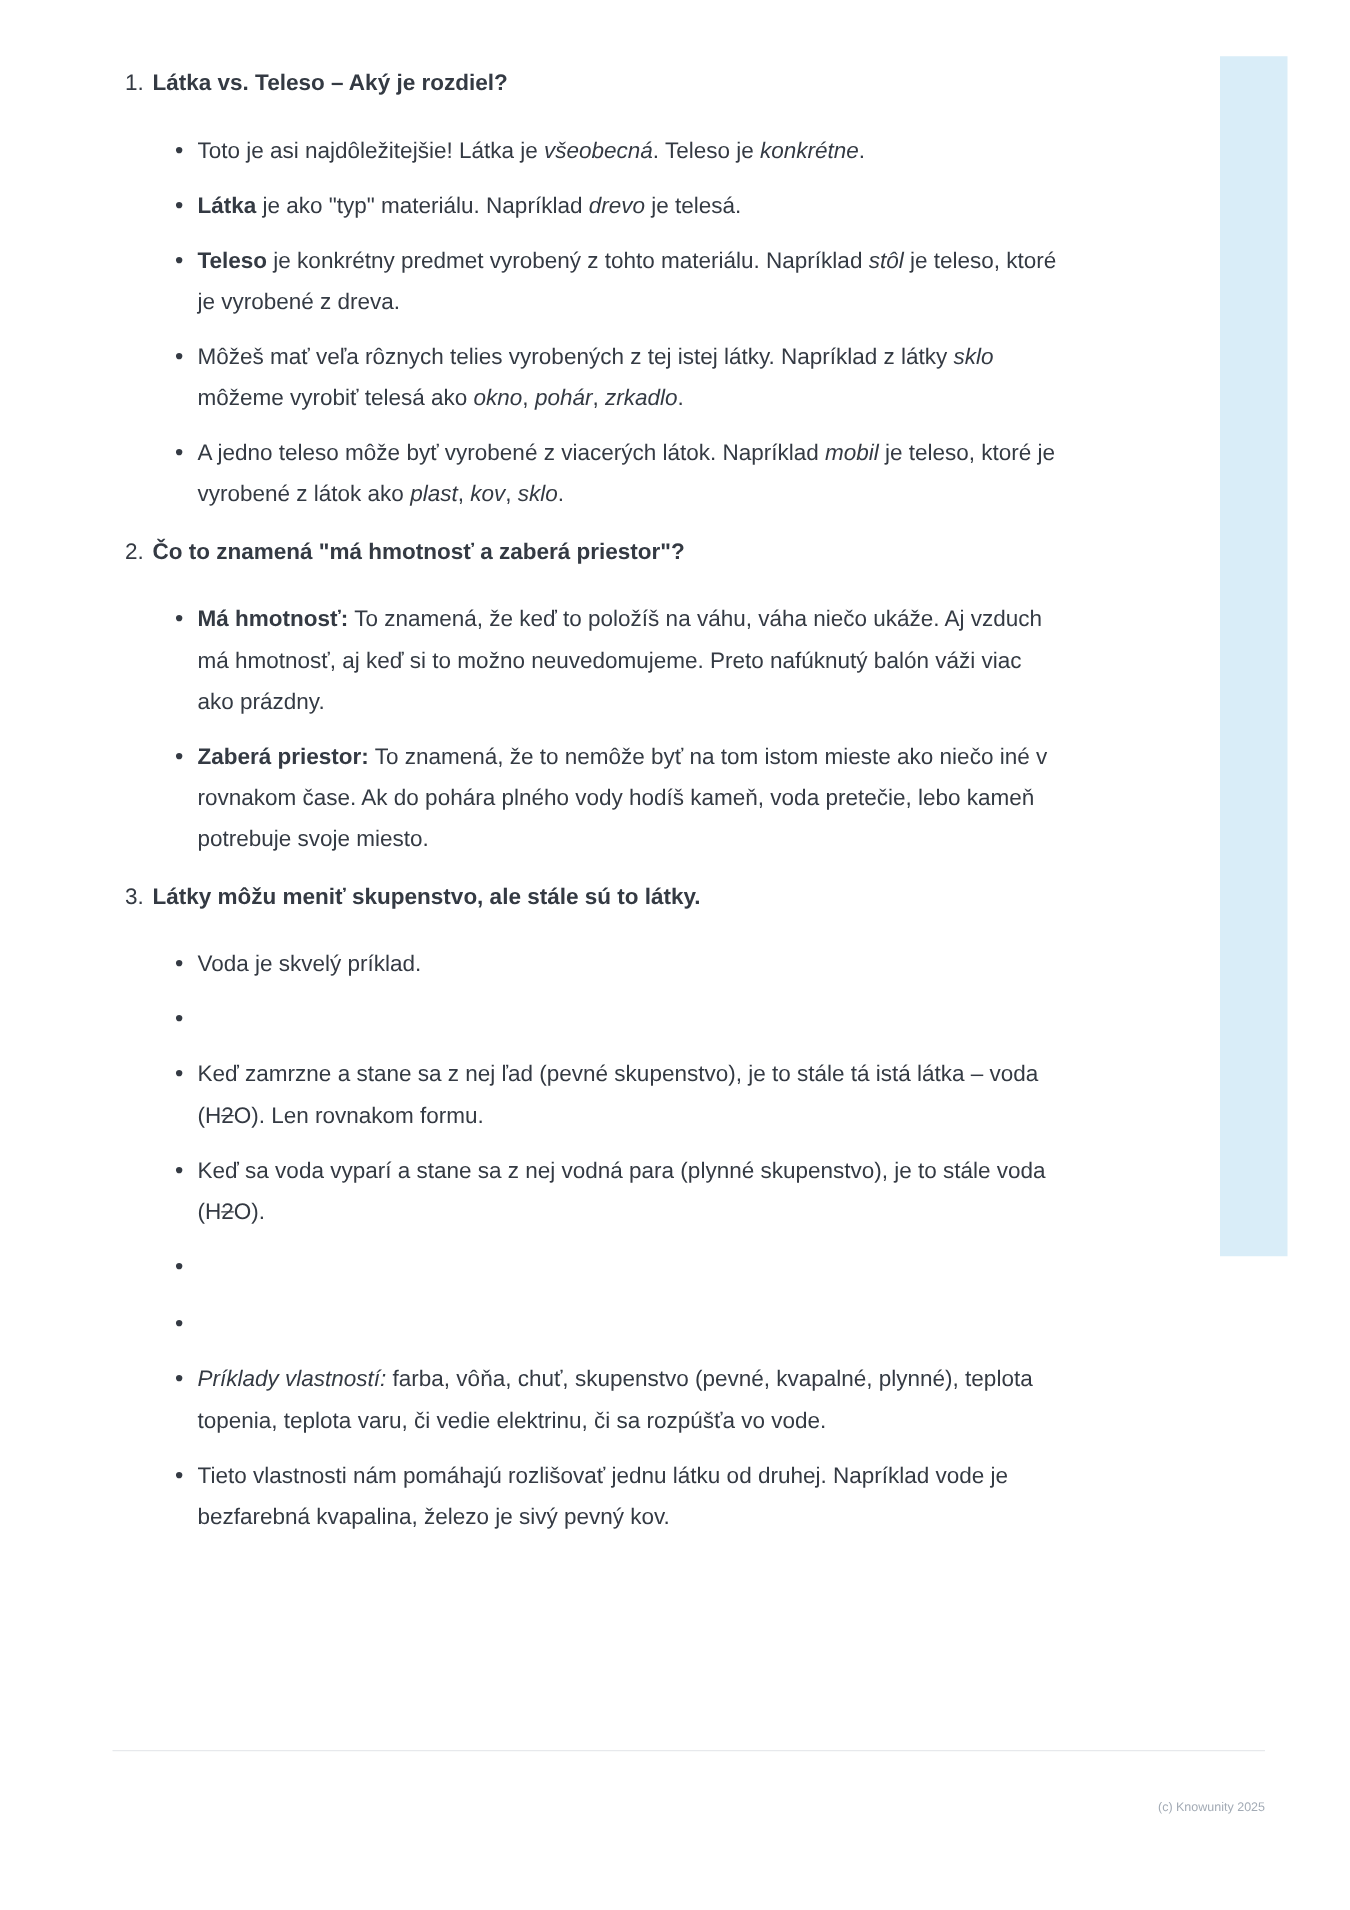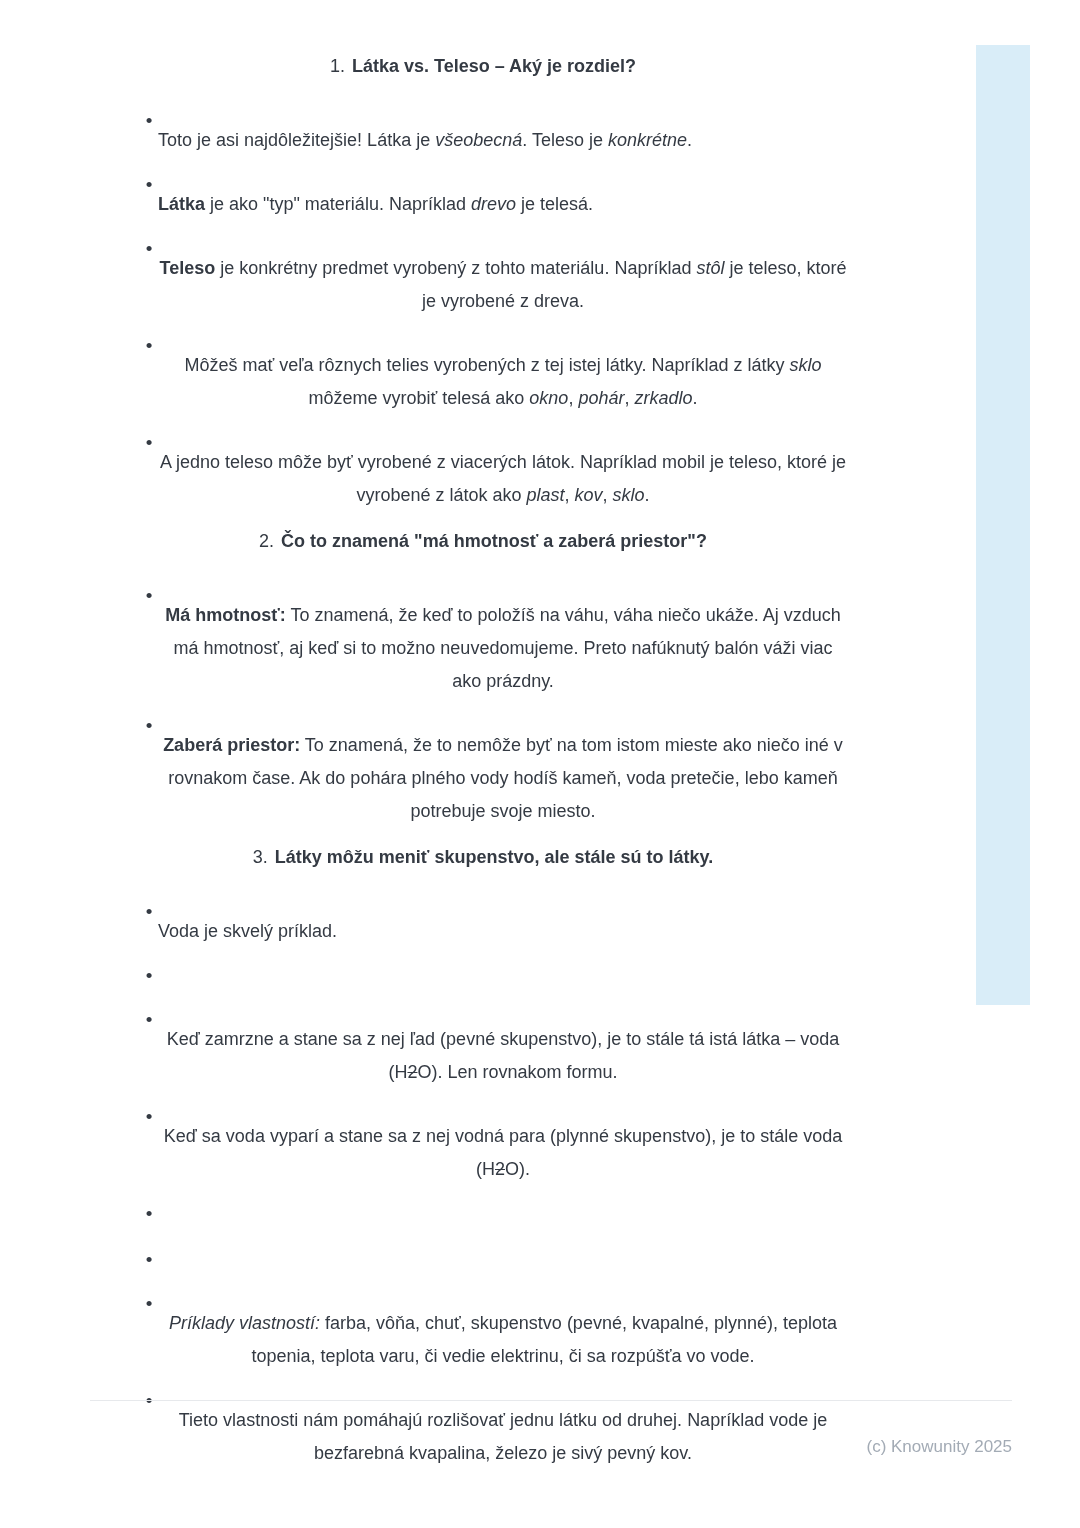--- a/index.html
+++ b/index.html
@@ -13,21 +13,20 @@
     position: relative;
     overflow: hidden;
     font-family: "Liberation Sans", "DejaVu Sans", sans-serif;
     color: #343a43;
   }
   .content {
     position: absolute;
     left: 100px;
     top: 50px;
     width: 766px;
-    text-align: center;
   }
   .section {
     margin-bottom: 13px;
   }
   .section-title {
     font-size: 18px;
     line-height: 33px;
     margin-bottom: 21px;
   }
   .section-title .num {
@@ -51,35 +50,34 @@
     flex: 0 0 18px;
     width: 18px;
     font-size: 19px;
     line-height: 33px;
     color: #343a43;
     user-select: none;
   }
   .bullet .bullet-text {
     flex: 0 1 auto;
     max-width: 690px;
-    margin-top: 20px;
   }
   .divider {
     position: absolute;
     left: 90px;
     top: 1400px;
     width: 922px;
     height: 1px;
     background: #e7e9ec;
   }
   .footer {
     position: absolute;
     right: 68px;
     top: 1438px;
-    font-size: 17px;
+    font-size: 10px;
     line-height: 18px;
     color: #a3abb5;
   }
   .scroll-strip {
     position: absolute;
     left: 976px;
     top: 45px;
     width: 54px;
     height: 960px;
     background: #d9edf8;
@@ -104,21 +102,21 @@
           <div class="bullet">
             <span class="marker">•</span>
             <span class="bullet-text"><span style="font-weight: 700;">Teleso</span><span> je konkrétny predmet vyrobený z tohto materiálu. Napríklad </span><span style="font-style: italic;">stôl</span><span> je teleso, ktoré je vyrobené z dreva.</span></span>
           </div>
           <div class="bullet">
             <span class="marker">•</span>
             <span class="bullet-text"><span>Môžeš mať veľa rôznych telies vyrobených z tej istej látky. Napríklad z látky </span><span style="font-style: italic;">sklo</span><span> môžeme vyrobiť telesá ako </span><span style="font-style: italic;">okno</span><span>, </span><span style="font-style: italic;">pohár</span><span>, </span><span style="font-style: italic;">zrkadlo</span><span>.</span></span>
           </div>
           <div class="bullet">
             <span class="marker">•</span>
-            <span class="bullet-text"><span>A jedno teleso môže byť vyrobené z viacerých látok. Napríklad </span><span style="">mobil</span><span> je teleso, ktoré je vyrobené z látok ako </span><span style="font-style: italic;">plast</span><span>, </span><span style="font-style: italic;">kov</span><span>, </span><span style="font-style: italic;">sklo</span><span>.</span></span>
+            <span class="bullet-text"><span>A jedno teleso môže byť vyrobené z viacerých látok. Napríklad </span><span style="font-style: italic;">mobil</span><span> je teleso, ktoré je vyrobené z látok ako </span><span style="font-style: italic;">plast</span><span>, </span><span style="font-style: italic;">kov</span><span>, </span><span style="font-style: italic;">sklo</span><span>.</span></span>
           </div>
         </div>
       </div>
       <div class="section">
         <div class="section-title"><span class="num">2.</span><span class="title-text">Čo to znamená "má hmotnosť a zaberá priestor"?</span></div>
         <div class="bullets">
           <div class="bullet">
             <span class="marker">•</span>
             <span class="bullet-text"><span style="font-weight: 700;">Má hmotnosť:</span><span> To znamená, že keď to položíš na váhu, váha niečo ukáže. Aj vzduch má hmotnosť, aj keď si to možno neuvedomujeme. Preto nafúknutý balón váži viac ako prázdny.</span></span>
           </div>

